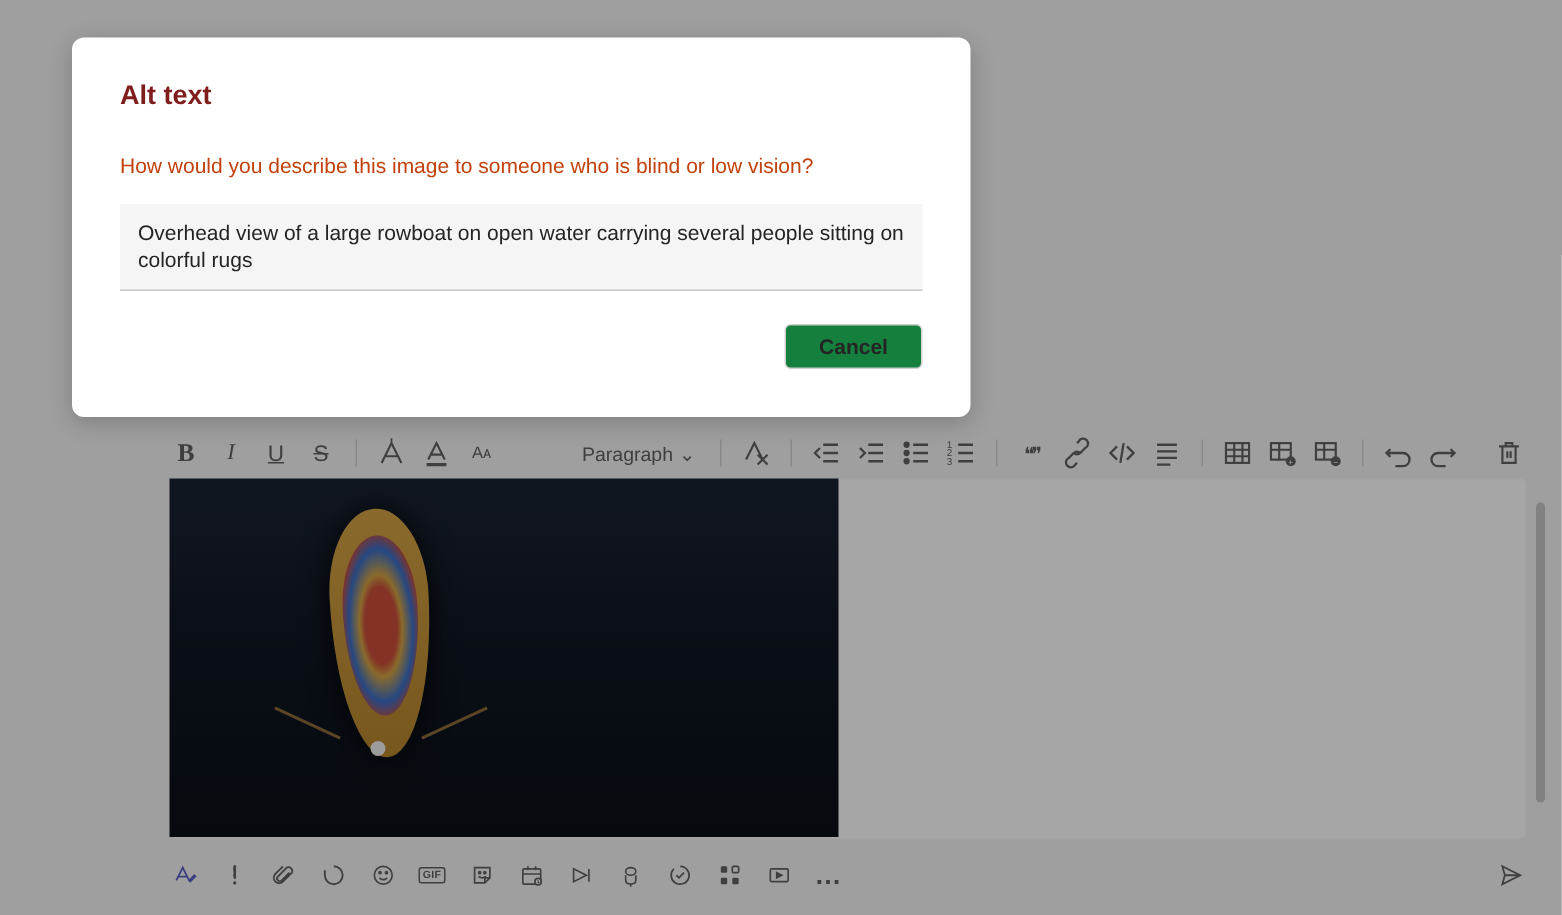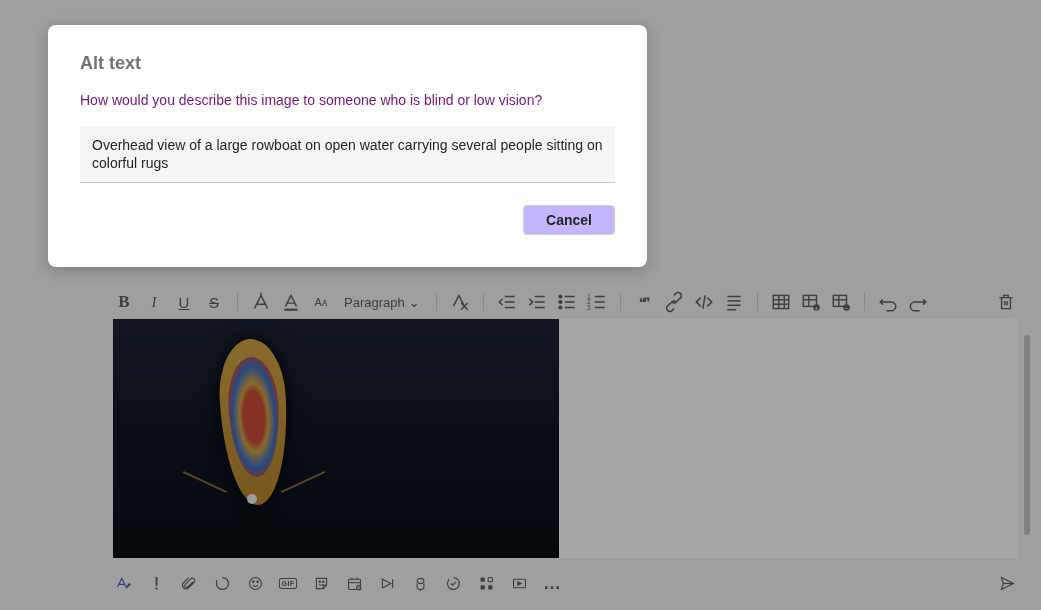--- a/index.html
+++ b/index.html
@@ -31,26 +31,26 @@
       width: 599px;
       background: #ffffff;
       border-radius: 8px;
       padding: 28px 32px 32px 32px;
       z-index: 200;
       box-shadow: 0 4px 16px rgba(0,0,0,0.2);
     }
     .modal-title {
       font-size: 18px;
       font-weight: 700;
-      color: #737373;
-      margin-bottom: 18px;
+      color: #7f1d1d;
+      margin-bottom: 28px;
     }
     .modal-desc {
       font-size: 14px;
-      color: #701a75;
+      color: #c2410c;
       margin-bottom: 18px;
     }
     .textarea-wrap {
       background: #f5f5f5;
       border: none;
       border-bottom: 1px solid #c7c7c7;
       padding: 10px 12px 6px 12px;
       margin-bottom: 22px;
     }
     .textarea {
@@ -79,21 +79,21 @@
     .btn {
       padding: 6px 20px;
       font-size: 14px;
       border-radius: 4px;
       font-family: inherit;
       cursor: pointer;
       min-width: 92px;
       font-weight: 600;
     }
     .btn-cancel {
-      background: #c4b5fd;
+      background: #15803d;
       border: 1px solid #d1d1d1;
       color: #242424;
     }
     .btn-save {
       background: #5b5fc7;
       border: 1px solid #5b5fc7;
       color: #ffffff;
     }
     .editor-container {
       position: absolute;
@@ -130,20 +130,21 @@
       margin: 0 4px;
     }
     .paragraph-sel {
       font-size: 13px;
       color: #616161;
       padding: 0 4px;
       display: inline-flex;
       align-items: center;
       gap: 4px;
       cursor: pointer;
+      margin-left: 44px;
     }
     .trash-icon {
       margin-left: auto;
     }
     .editor-body {
       background: #ffffff;
       border-radius: 4px;
       padding: 0;
       margin-top: 2px;
       min-height: 240px;

